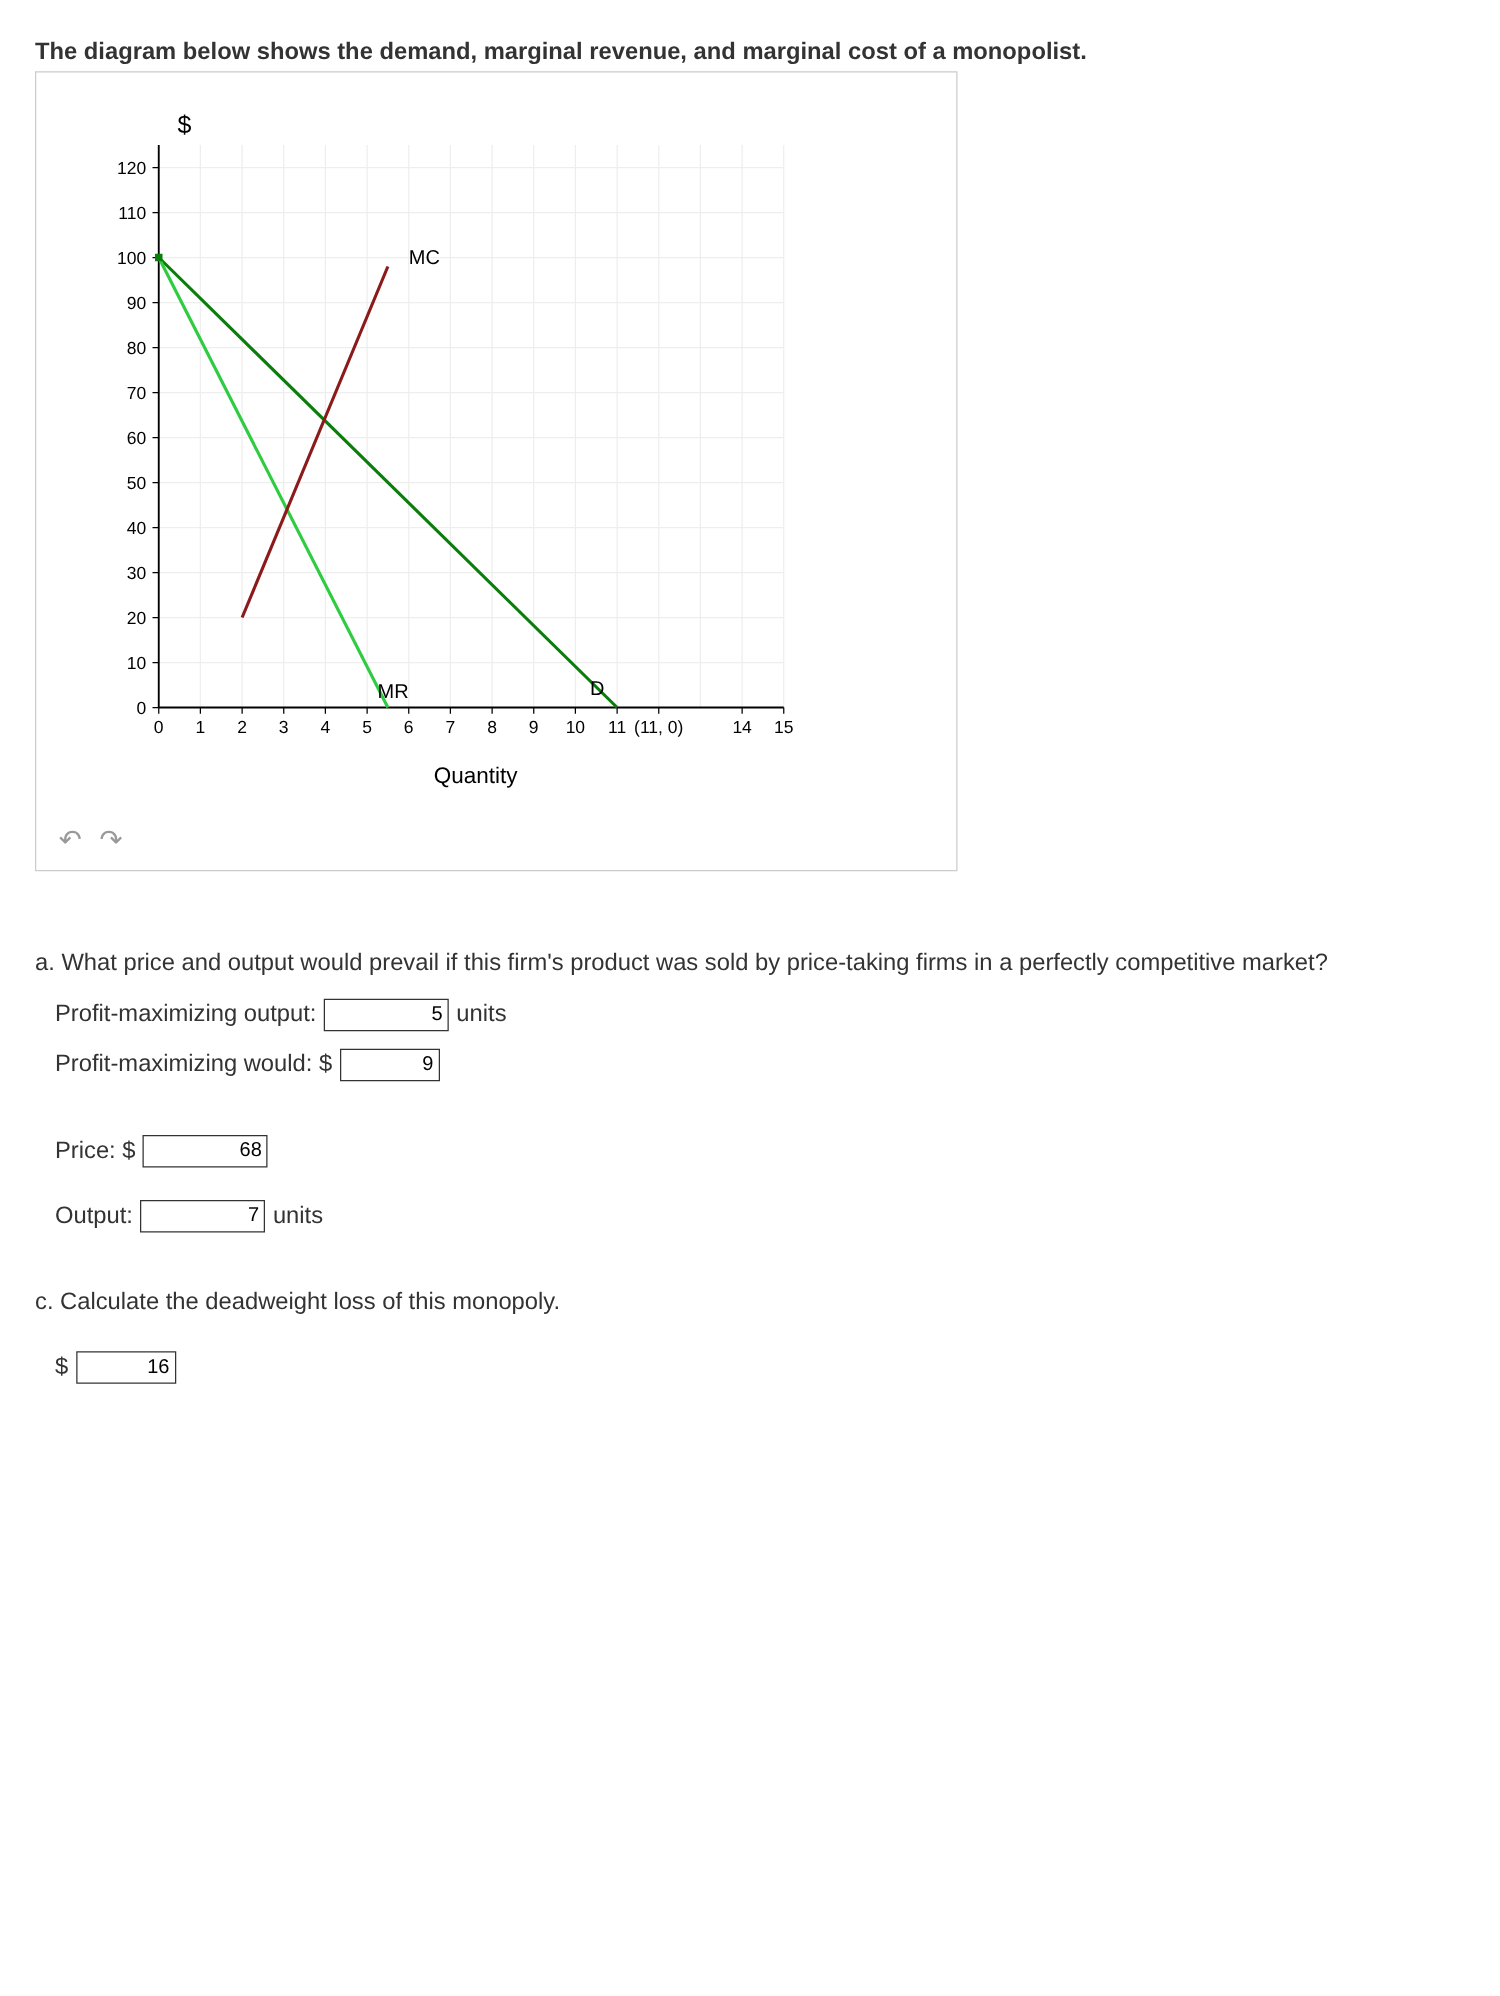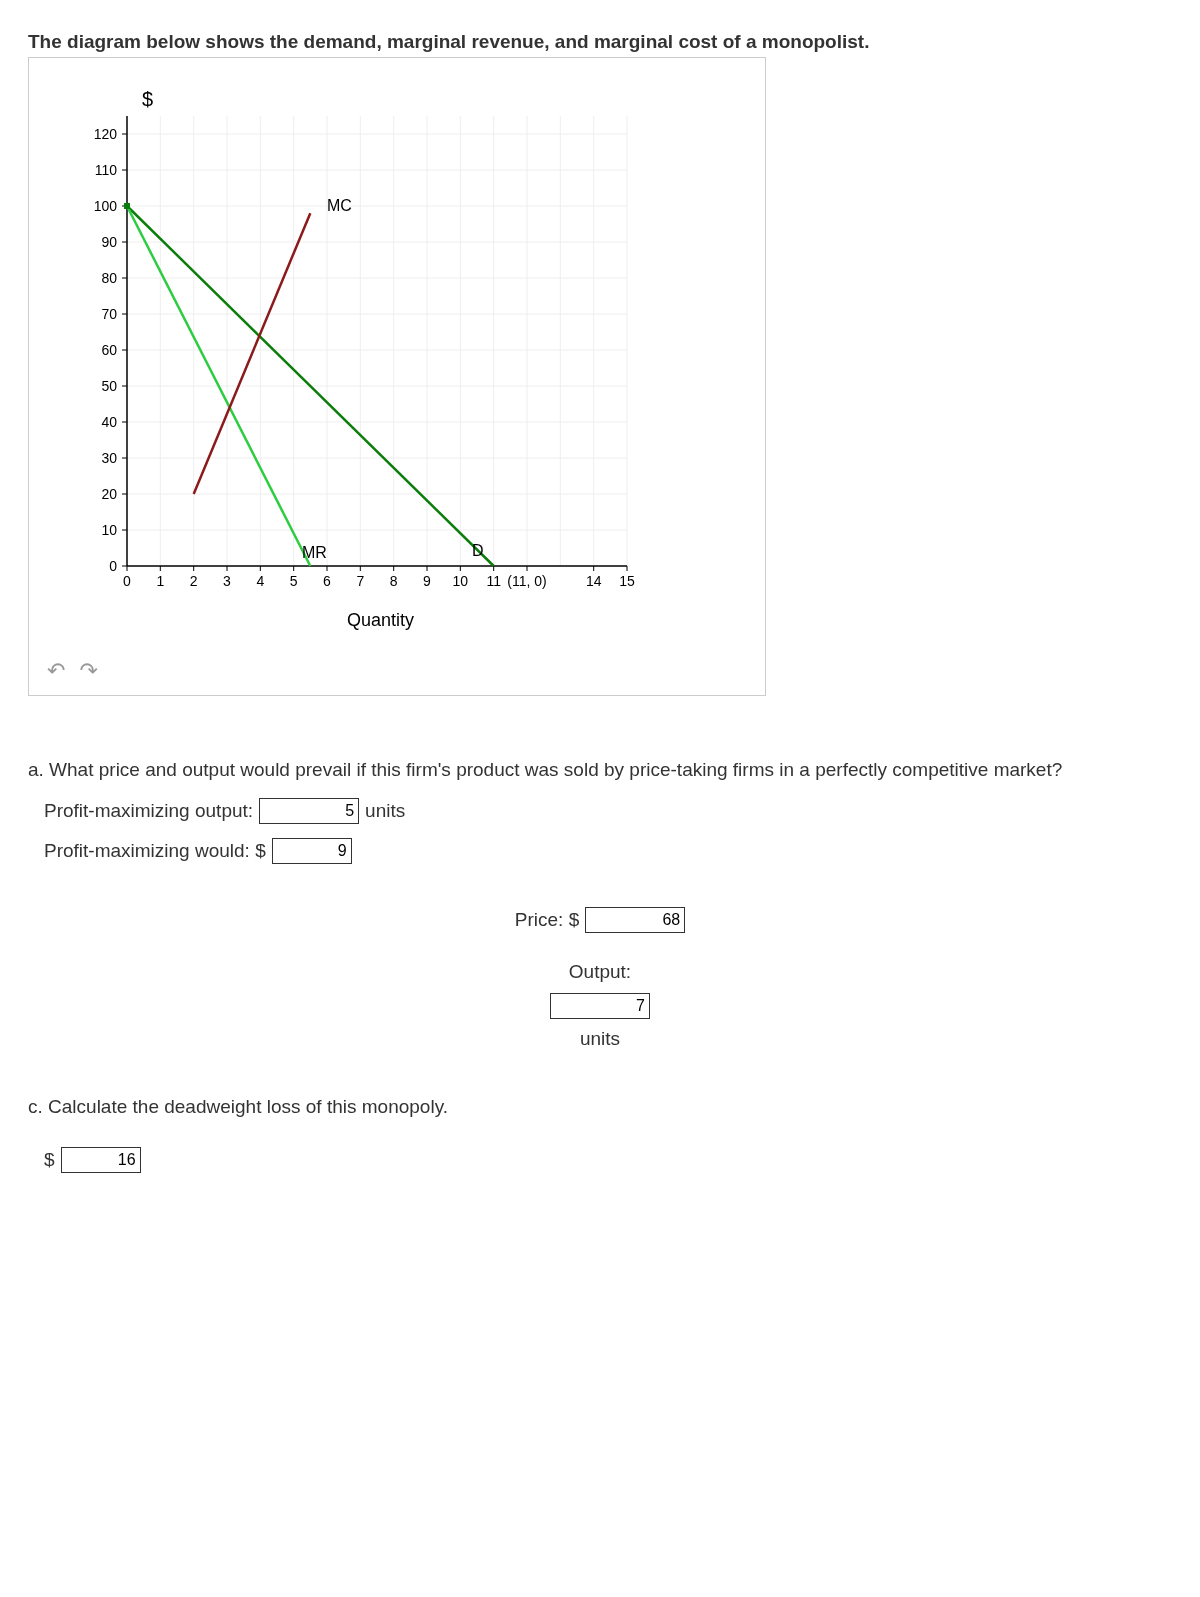--- a/index.html
+++ b/index.html
@@ -234,25 +234,25 @@
     <input class="ans" value="5" style="">
     <span>units</span>
   </div>
   <div class="input-line">
     <span>Profit-maximizing would: $</span>
     <input class="ans small" value="9" style="">
   </div>
 </div>
 
 <div class="question-block">
-  <div class="input-line" style="margin-top:2px;justify-content:center;">
+  <div class="input-line" style="margin-top:2px;">
     <span>Price: $</span>
     <input class="ans" value="68" style="">
   </div>
-  <div class="input-line" style="margin-top:24px;flex-direction:column;">
+  <div class="input-line" style="margin-top:24px;">
     <span>Output:</span>
     <input class="ans" value="7" style="">
     <span>units</span>
   </div>
 </div>
 
 <div class="question-block">
   <div>c. Calculate the deadweight loss of this monopoly.</div>
   <div class="input-line" style="margin-top:24px;">
     <span>$</span>

